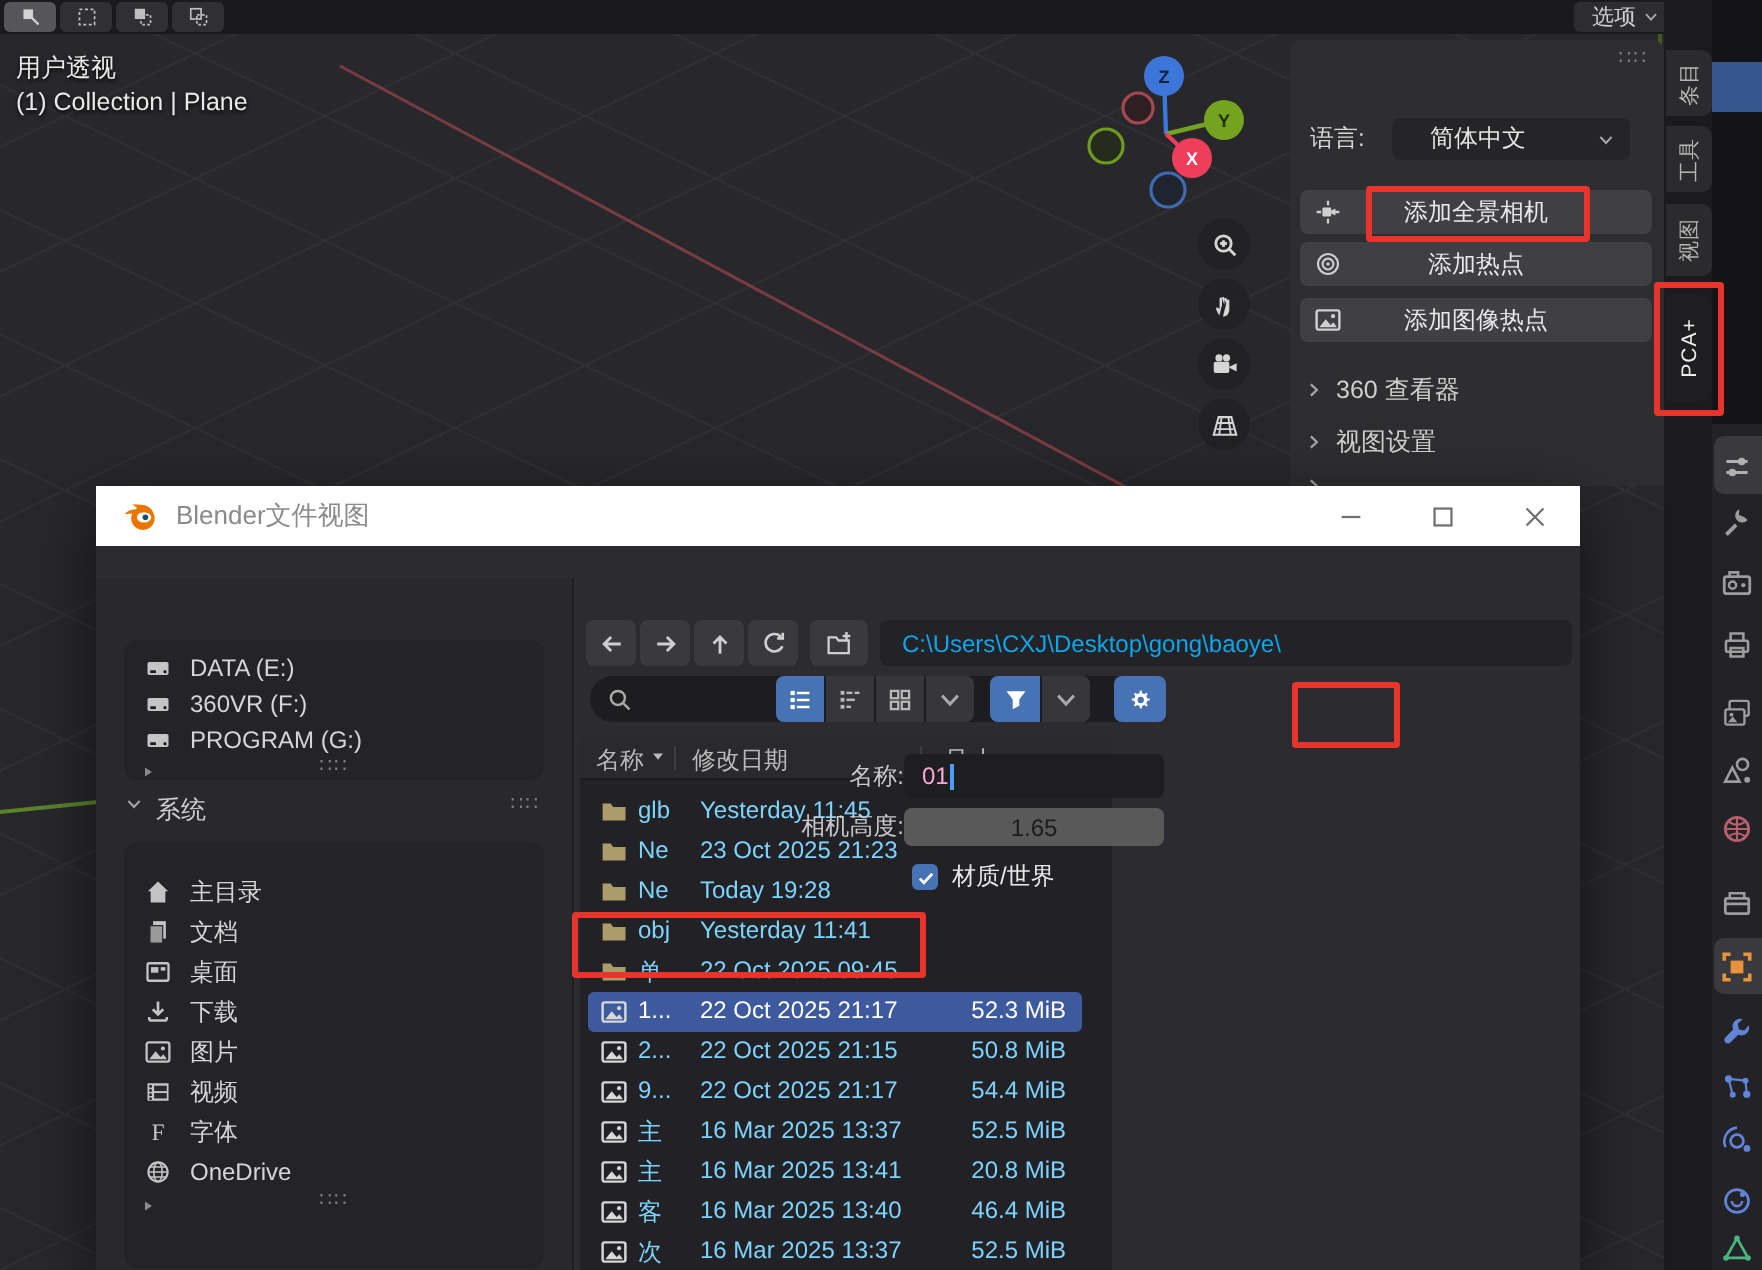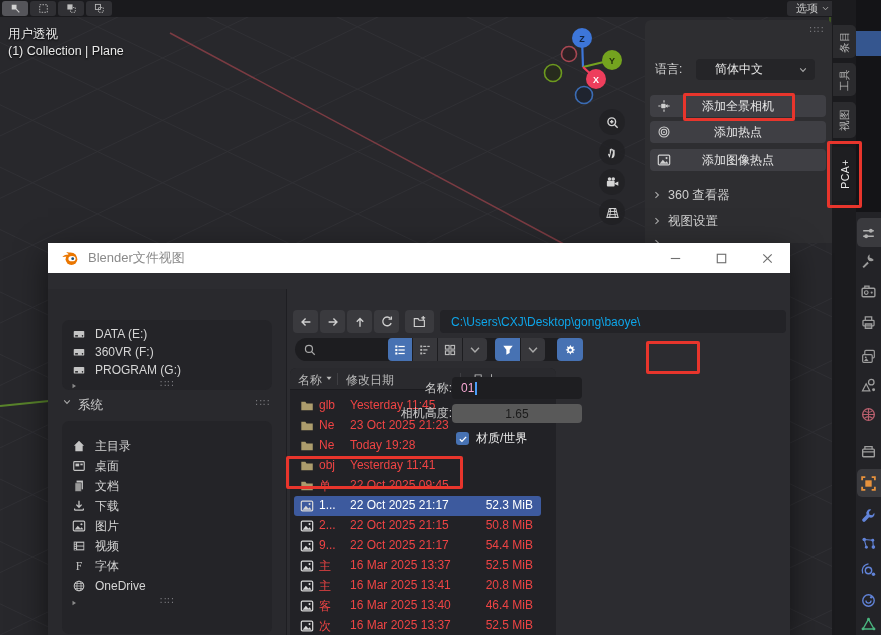--- a/index.html
+++ b/index.html
@@ -94,21 +94,21 @@
   .vbtn.rl{border-radius:4px 0 0 4px;}
   .vbtn.rr{border-radius:0 4px 4px 0;}
   .vbtn.r{border-radius:4px;}
 
   
   #file-box{position:absolute;left:242px;top:95px;width:266px;height:293px;background:#222226;border-radius:6px;}
   #fl-header{position:absolute;left:0;top:0;width:100%;height:22px;background:#2a2a2e;border-radius:6px 6px 0 0;
     border-bottom:1px solid #1b1b1f;box-sizing:border-box;color:#b9b9b9;}
   #fl-header .colsep{position:absolute;top:5px;width:1px;height:12px;background:#3e3e42;}
   #file-rows{position:absolute;left:0;top:28px;width:100%;}
-  .frow{position:relative;height:20px;margin:0 15px 0 4px;border-radius:3px;color:#ef4444;}
+  .frow{position:relative;height:20px;margin:0 15px 0 4px;border-radius:3px;color:#7dd3fc;}
   .frow.sel{background:#3d5a9e;color:#fff;}
   .frow .ic{position:absolute;left:6px;top:3px;}
   .fname{position:absolute;left:25px;top:2px;width:29px;overflow:hidden;white-space:nowrap;}
   .fdate{position:absolute;left:56px;top:2px;white-space:nowrap;}
   .fsize{position:absolute;right:8px;top:2px;}
 
   
   .sp-label{position:absolute;width:86px;text-align:right;color:#c9c9c9;line-height:22px;}
   #name-input{position:absolute;left:404px;top:104px;width:130px;height:22px;background:#1e1e21;border-radius:4px;
     display:flex;align-items:center;padding-left:9px;box-sizing:border-box;color:#f9a8d4;}
@@ -528,35 +528,35 @@
                 <span class="ic">
                   <svg viewBox="0 0 16 16">
                     <path d="M8 2 2.2 7.6h1.6V14h8.4V7.6h1.6z" fill="#c4c4c4"></path>
                   </svg>
                 </span>
                 <span>主目录</span>
               </div>
               <div class="side-row tall">
                 <span class="ic">
                   <svg viewBox="0 0 16 16">
+                    <path d="M5.2 1.8h7.3v10H5.2z" fill="#c4c4c4"></path>
+                    <path d="M3.4 4.3h7.3v10H3.4z" fill="#9a9a9a" stroke="#29292d" stroke-width=".7"></path>
+                  </svg>
+                </span>
+                <span>文档</span>
+              </div>
+              <div class="side-row tall">
+                <span class="ic">
+                  <svg viewBox="0 0 16 16">
                     <rect x="2" y="3" width="12" height="10" rx="1" fill="none" stroke="#c4c4c4" stroke-width="1.3"></rect>
                     <rect x="4" y="5.2" width="4.2" height="3.2" fill="#c4c4c4"></rect>
                     <rect x="9.6" y="5.2" width="2.6" height="2" fill="#c4c4c4"></rect>
                   </svg>
                 </span>
                 <span>桌面</span>
-              </div>
-              <div class="side-row tall">
-                <span class="ic">
-                  <svg viewBox="0 0 16 16">
-                    <path d="M5.2 1.8h7.3v10H5.2z" fill="#c4c4c4"></path>
-                    <path d="M3.4 4.3h7.3v10H3.4z" fill="#9a9a9a" stroke="#29292d" stroke-width=".7"></path>
-                  </svg>
-                </span>
-                <span>文档</span>
               </div>
               <div class="side-row tall">
                 <span class="ic">
                   <svg viewBox="0 0 16 16">
                     <path d="M8 2v7M5 6.4 8 9.4l3-3" stroke="#c4c4c4" stroke-width="1.5" fill="none"></path>
                     <path d="M3 12.8h10M3 10.8v2M13 10.8v2" stroke="#c4c4c4" stroke-width="1.4" fill="none"></path>
                   </svg>
                 </span>
                 <span>下载</span>
               </div>

